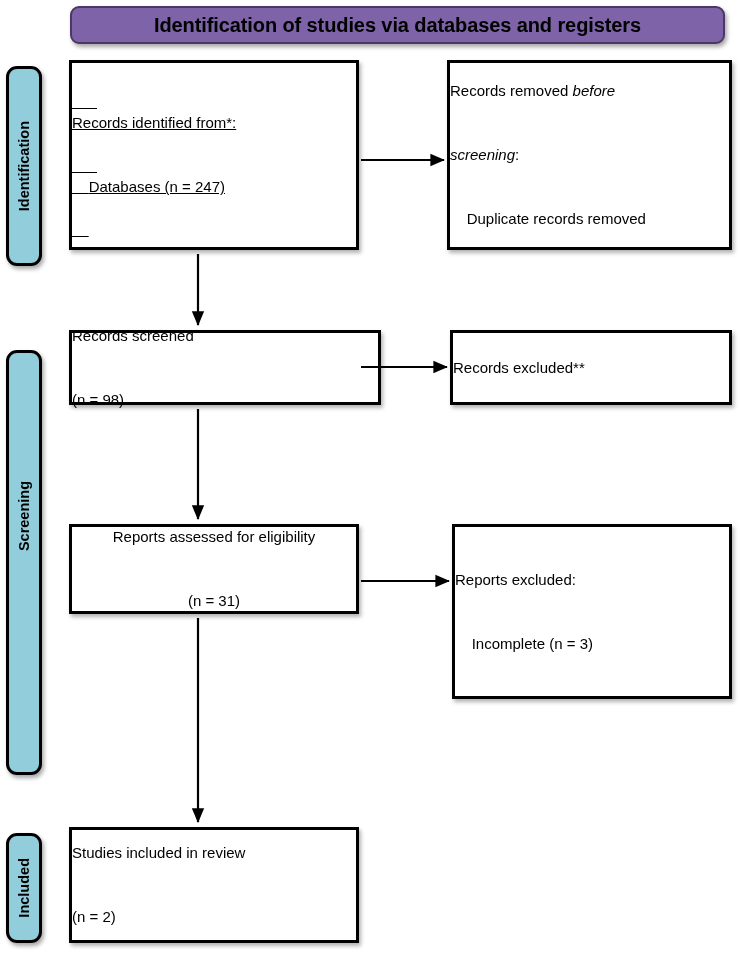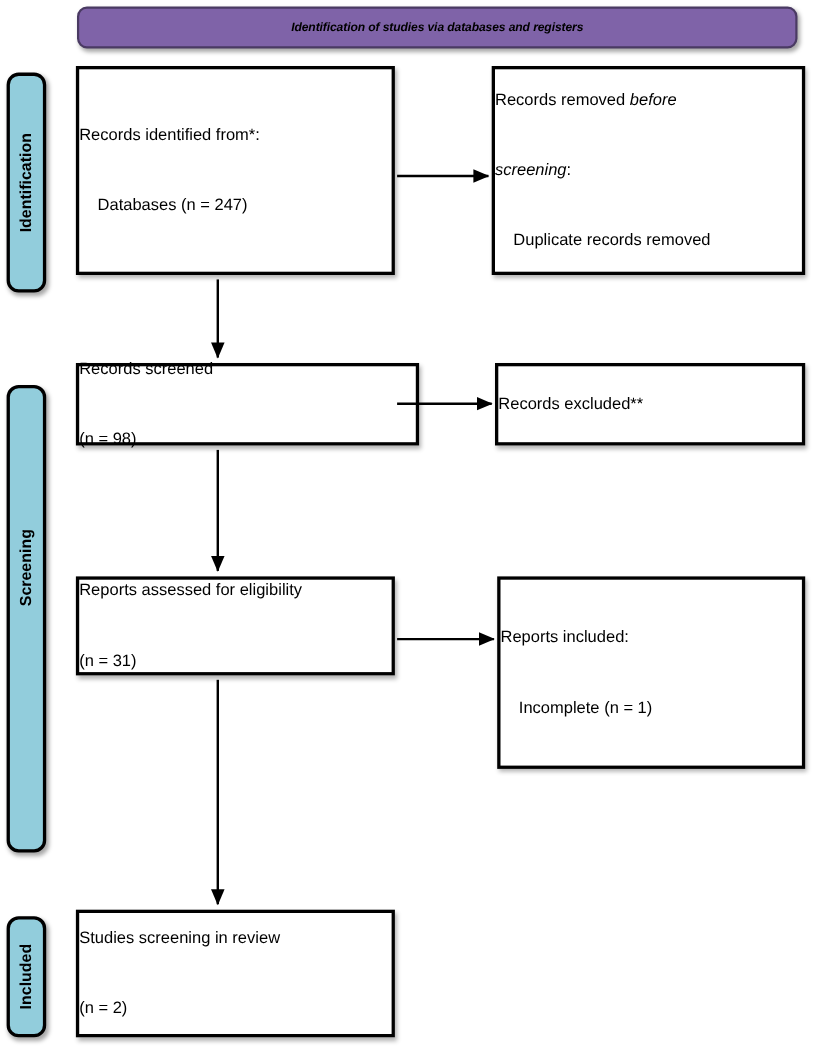--- a/index.html
+++ b/index.html
@@ -24,27 +24,26 @@
     box-sizing: border-box;
     background: #7f63a8;
     border: 2px solid #4a3a63;
     border-radius: 9px;
     display: flex;
     align-items: center;
     justify-content: center;
     box-shadow: 2px 3px 4px rgba(0,0,0,0.35);
   }
   .banner-text {
-    font-size: 11px;
+    font-size: 20px;
     font-weight: bold;
     color: #000000;
     letter-spacing: -0.1px;
     text-align: center;
     white-space: nowrap;
-    font-style: italic;
   }
 
   
   .phase-bar {
     position: absolute;
     box-sizing: border-box;
     background: #92cddc;
     border: 3px solid #000000;
     border-radius: 11px;
     box-shadow: 2px 3px 4px rgba(0,0,0,0.35);
@@ -109,21 +108,21 @@
   </div>
 
   <div class="phase-bar align-lower" style="left:6px; top:350px; width:36px; height:425px; padding-bottom:92px;">
     <span class="phase-label">Screening</span>
   </div>
 
   <div class="phase-bar align-center" style="left:6px; top:833px; width:36px; height:110px;">
     <span class="phase-label">Included</span>
   </div>
 
-  <div class="flow-box" style="left:69px; top:60px; width:290px; height:190px;">
+  <div class="flow-box" style="left:69px; top:60px; width:290px; height:190px;text-decoration:underline;">
     <div class="box-text">
       <div>Records identified from*:</div>
       <div>    Databases (n = 247)</div>
     </div>
   </div>
 
   <div class="flow-box" style="left:447px; top:60px; width:285px; height:190px;">
     <div class="box-text">
       <div><span>Records removed </span><em>before</em></div>
       <div><em>screening</em><span>:</span></div>
@@ -137,37 +136,37 @@
       <div>(n = 98)</div>
     </div>
   </div>
 
   <div class="flow-box" style="left:450px; top:330px; width:282px; height:75px;">
     <div class="box-text">
       <div>Records excluded**</div>
     </div>
   </div>
 
-  <div class="flow-box" style="left:69px; top:524px; width:290px; height:90px;">
+  <div class="flow-box" style="left:69px; top:524px; width:290px; height:90px;text-align:center;">
     <div class="box-text">
       <div>Reports assessed for eligibility</div>
       <div>(n = 31)</div>
     </div>
   </div>
 
   <div class="flow-box" style="left:452px; top:524px; width:280px; height:175px;">
     <div class="box-text">
-      <div>Reports included:</div>
-      <div>    Incomplete (n = 1)</div>
+      <div>Reports excluded:</div>
+      <div>    Incomplete (n = 3)</div>
     </div>
   </div>
 
   <div class="flow-box" style="left:69px; top:827px; width:290px; height:116px;">
     <div class="box-text">
-      <div>Studies screening in review</div>
+      <div>Studies included in review</div>
       <div>(n = 2)</div>
     </div>
   </div>
 
   <svg id="connectors" viewBox="0 0 740 953" xmlns="http://www.w3.org/2000/svg">
     <defs>
       <marker id="arrowhead" markerWidth="7" markerHeight="7" refX="6.2" refY="3.2" orient="auto" markerUnits="strokeWidth">
         <path d="M0,0.4 L6.6,3.2 L0,6.0 z" fill="#000000"></path>
       </marker>
     </defs>

